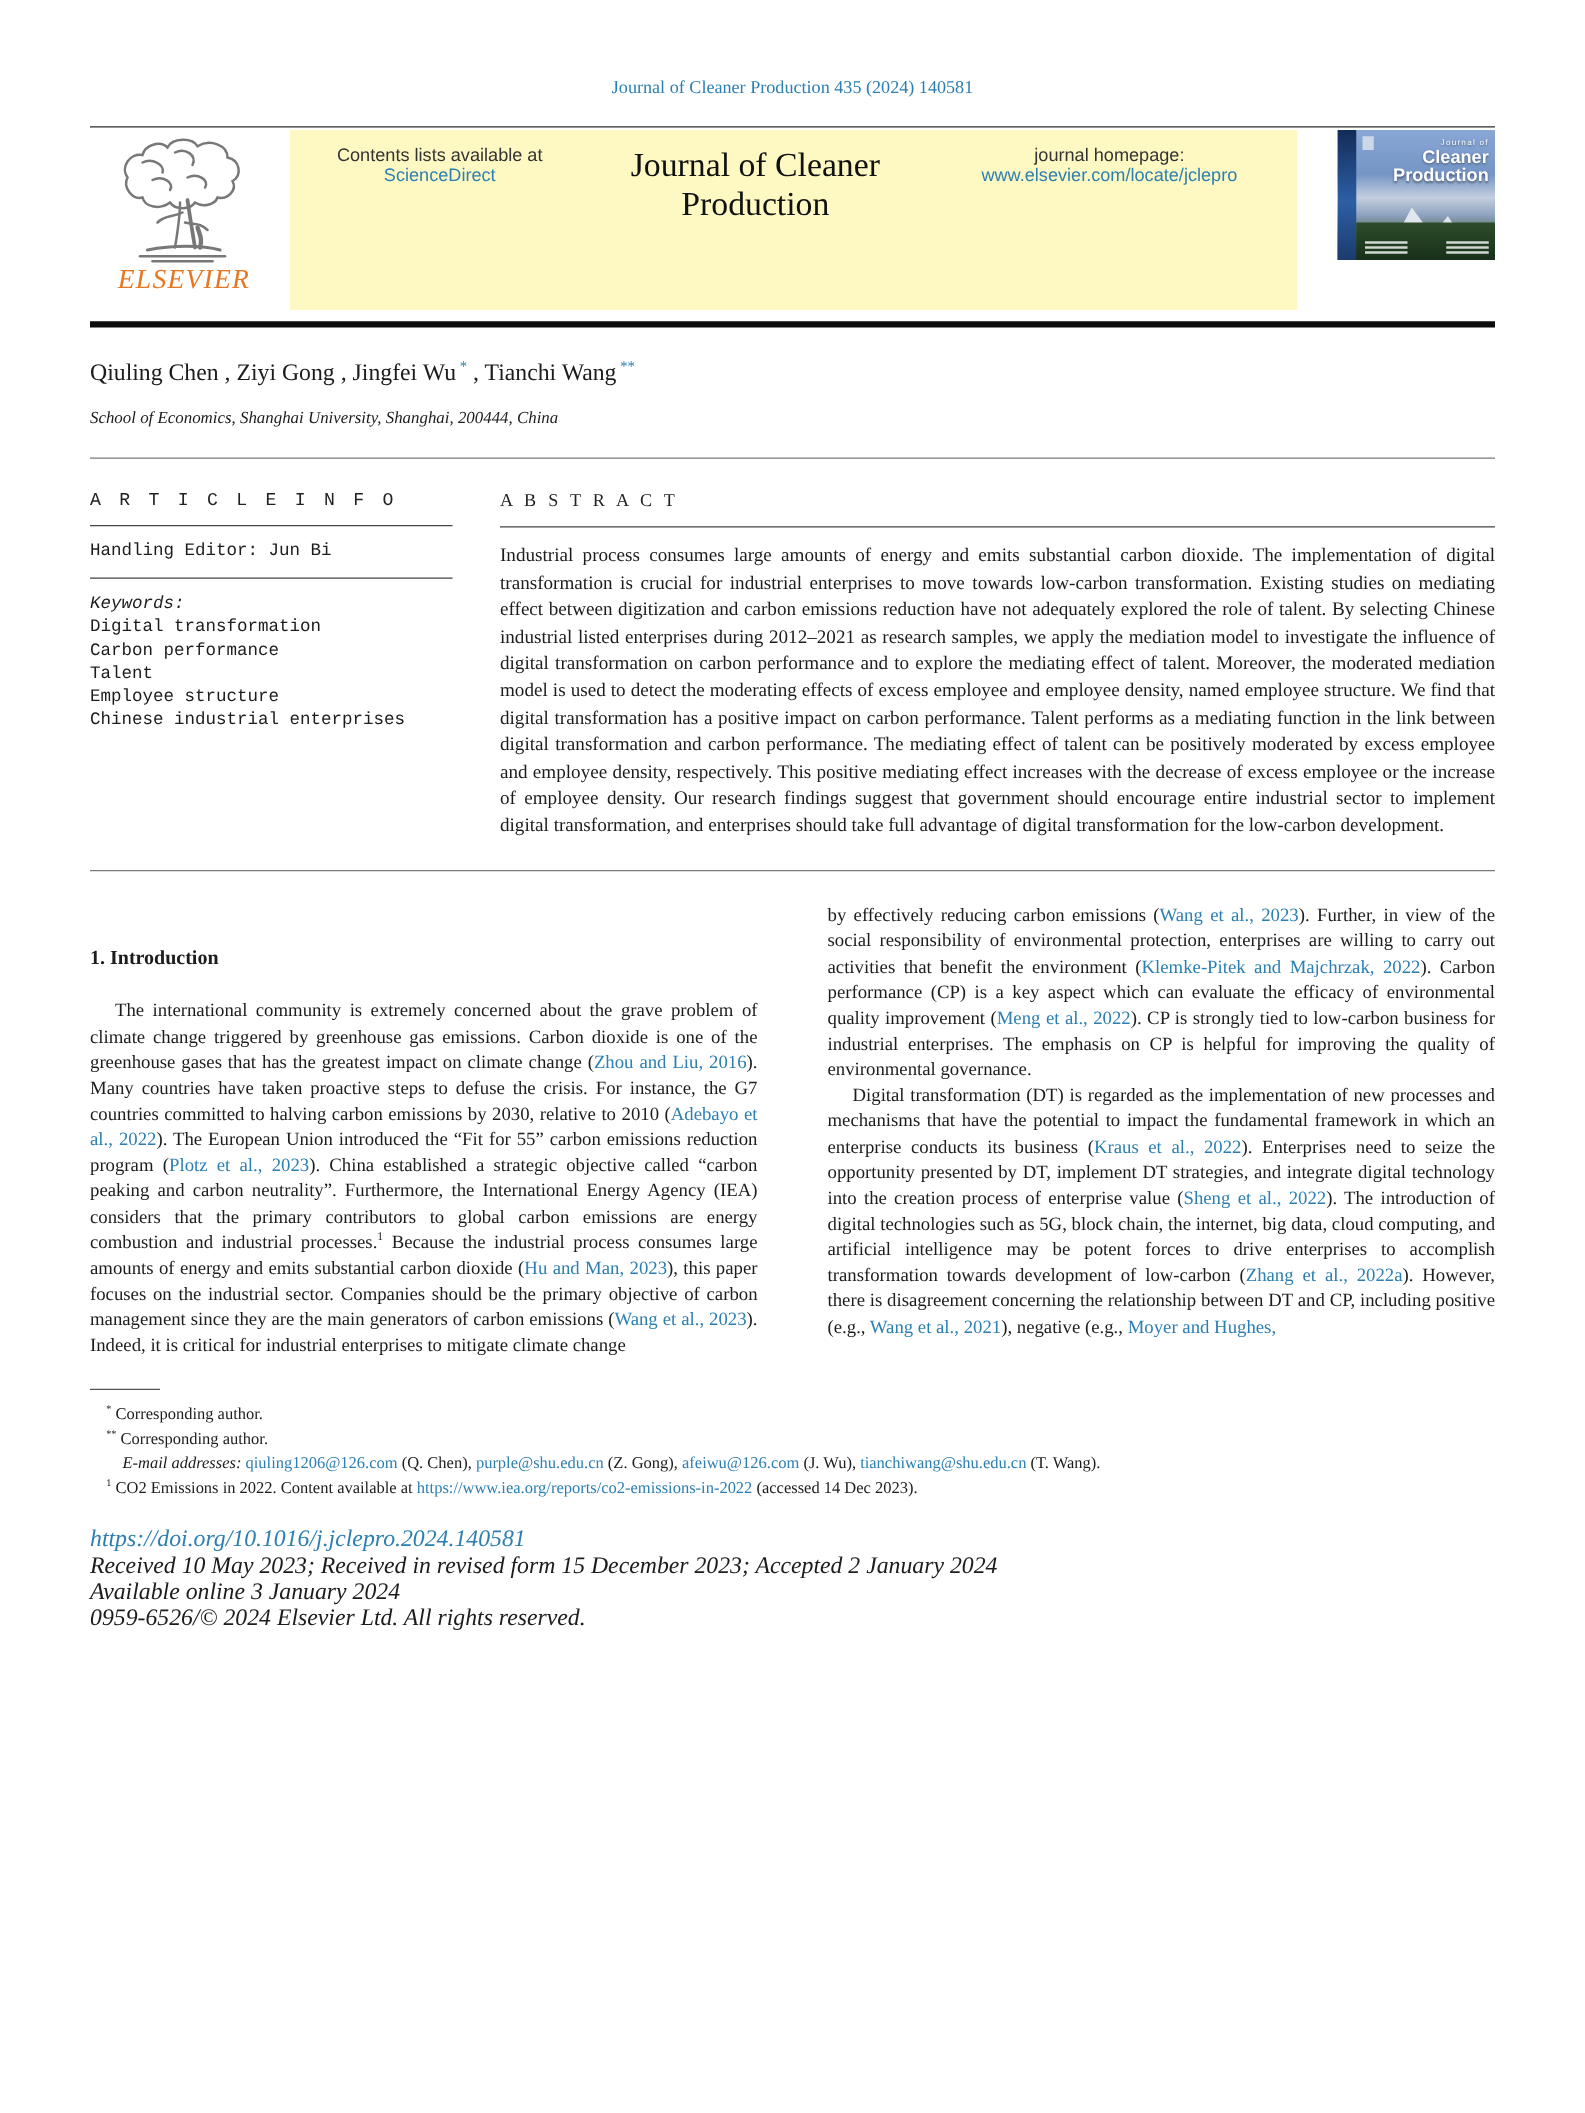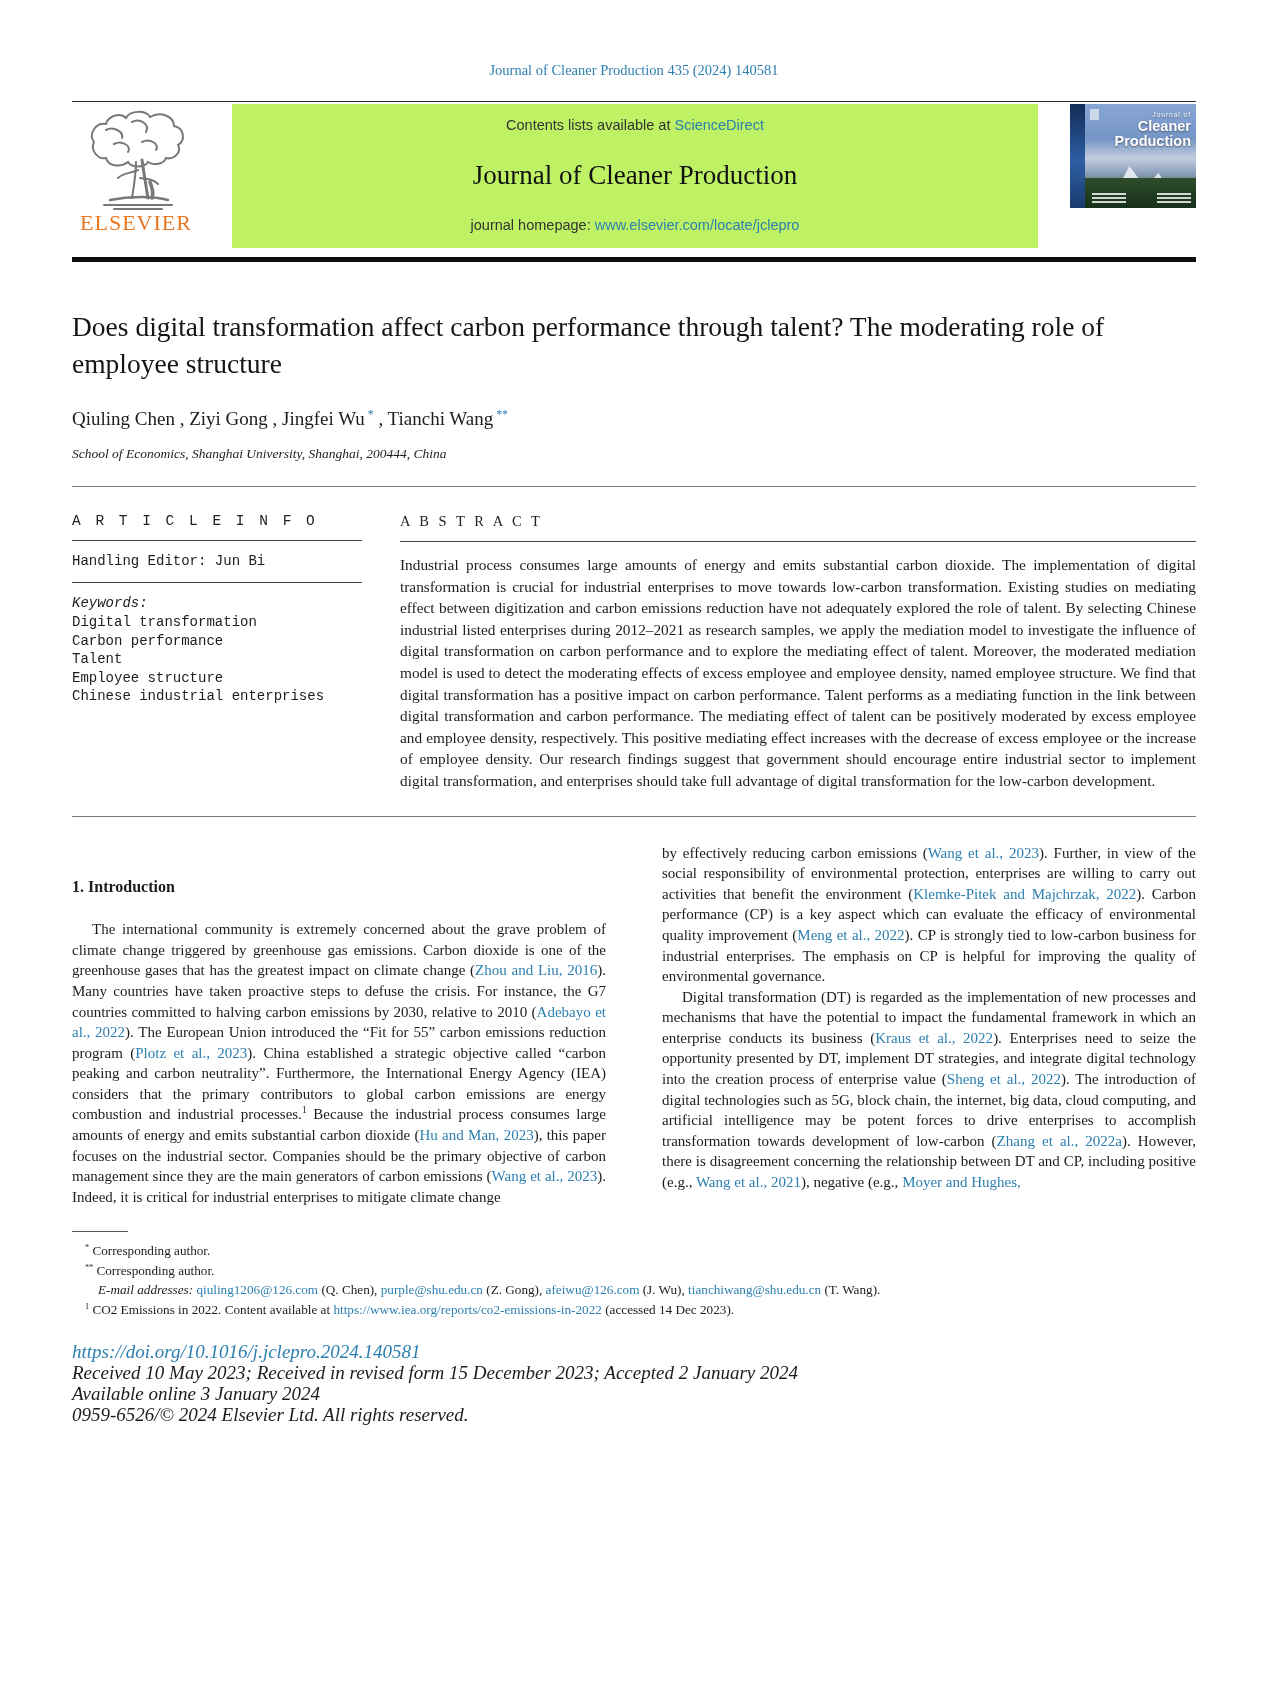--- a/index.html
+++ b/index.html
@@ -4,24 +4,24 @@
 <style>
   :root { --accent:#2c7fb0; --ink:#1c1c1c; --orange:#E87722; }
   * { margin:0; padding:0; box-sizing:border-box; }
   body { background:#ffffff; font-family:"Liberation Serif","DejaVu Serif",serif; color:var(--ink); }
   .page { width:1268px; height:1690px; padding:58px 72px 43px; margin:4px auto; background:#fff; overflow:hidden; position:relative; }
 
   .journal-ref { text-align:center; font-size:14.5px; color:var(--accent); margin-bottom:22px; }
 
   .header-top-rule { border-top:1.5px solid #2b2b2b; }
   .header-row { display:flex; align-items:stretch; margin-top:2px; height:144px; }
-  .logo-col { width:128px; display:flex; flex-direction:column; align-items:center; padding-top:4px; }
+  .logo-col { width:128px; display:flex; flex-direction:column; align-items:flex-end; padding-top:4px;font-style:italic; }
   .elsevier-word { font-size:22px; color:var(--orange); letter-spacing:1px; margin-top:-2px; }
 
-  .banner { flex:1; background:#bef264; margin-left:32px; margin-right:32px; display:flex; flex-direction:column; justify-content:space-between; text-align:center; padding:13px 8px 15px; }
+  .banner { flex:1; background:#fef9c3; margin-left:32px; margin-right:32px; display:flex; flex-direction:row; justify-content:space-between; text-align:center; padding:13px 8px 15px; }
   .banner-line { font-family:"Liberation Sans",sans-serif; font-size:14.5px; color:#333; }
   .banner-line .lnk { color:var(--accent); }
   .banner-title { font-size:27px; color:#111; }
 
   .cover { width:126px; height:104px; position:relative; overflow:hidden; background:linear-gradient(180deg,#89a7d5 0%,#7495c5 34%,#c3cedf 52%,#8da1be 66%,#45633c 82%,#1e3a1f 100%); flex:none; }
   .cover-stripe { position:absolute; left:0; top:0; bottom:0; width:15px; background:linear-gradient(180deg,#132c58 0%,#2d5fa5 55%,#1b3b6c 100%); }
   .cover-emblem { position:absolute; left:20px; top:5px; width:9px; height:11px; background:#d8e2ee; opacity:.85; }
   .cover-title { position:absolute; right:5px; top:8px; text-align:right; color:#fff; font-family:"Liberation Sans",sans-serif; line-height:1.05; text-shadow:0 1px 2px rgba(0,0,0,.45); }
   .cover-title .t1 { font-size:6.5px; letter-spacing:1px; display:block; }
   .cover-title .t2 { font-size:14.5px; font-weight:bold; display:block; }
@@ -129,21 +129,20 @@
             <i></i>
             <i></i>
             <i></i>
           </span>
         </div>
     </div>
   </div>
 
   <div class="black-bar"></div>
 
-  <h1 class="article-title">Does digital transformation affect carbon performance through talent? The moderating role of employee structure</h1>
 
   <div class="author-line"><span>Qiuling Chen , Ziyi Gong , Jingfei Wu</span><span class="seg-suplink"> *</span><span> , Tianchi Wang</span><span class="seg-suplink"> **</span></div>
 
   <div class="affiliation">School of Economics, Shanghai University, Shanghai, 200444, China</div>
 
   <div class="full-rule"></div>
 
   <div class="info-abs">
     <div class="info-col">
       <div class="col-heading">A R T I C L E  I N F O</div>

